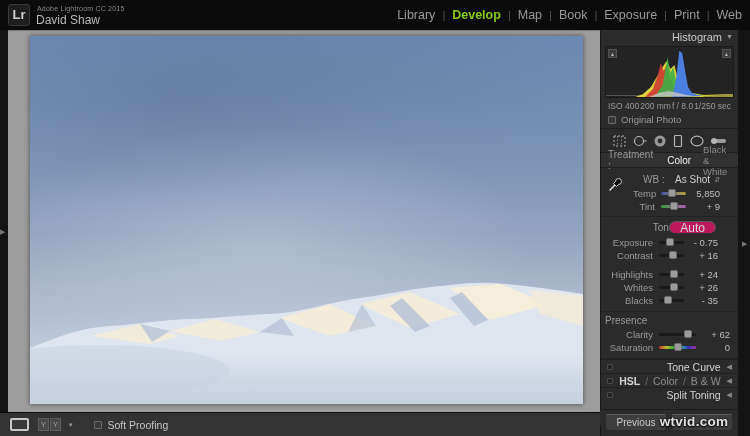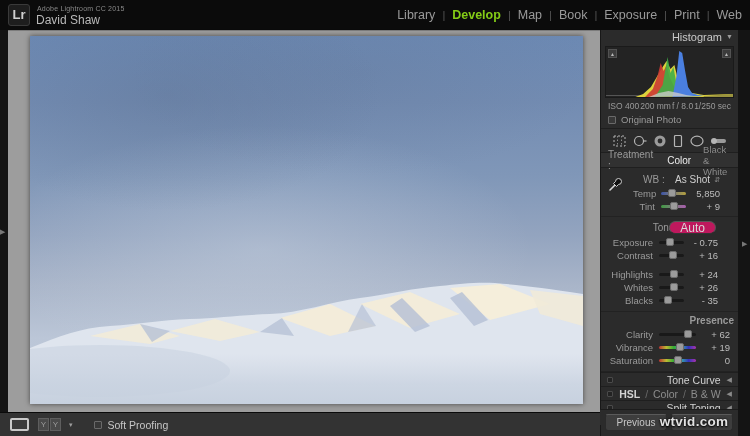--- a/index.html
+++ b/index.html
@@ -78,21 +78,21 @@
            border-radius:2px; transform:translateX(-50%); }
   .sval { width:34px; text-align:right; font-size:9.5px; color:#bdbdbd; white-space:nowrap; }
 
   .tone-block { position:relative; padding:3px 16px 4px 4px; border-bottom:1px solid #222; }
   .tone-hd { position:relative; height:16px; line-height:16px; text-align:center; color:#9a9a9a; }
   .auto-btn { position:absolute; right:6px; top:1px; background:#be185d; border:1px solid #565656;
               border-bottom-color:#333; border-radius:8px; color:#d8d8d8; font-size:12px;
               padding:0 10px; height:13px; line-height:12px; }
   .gap6 { height:6px; }
   .pres-block { padding:2px 4px 4px 4px; border-bottom:1px solid #222; }
-  .pres-hd { height:14px; line-height:14px; text-align:right; color:#9a9a9a;font-weight:bold; }
+  .pres-hd { height:14px; line-height:14px; text-align:left; color:#9a9a9a; }
 
   .cpanel { position:relative; display:flex; align-items:center; height:14px; border-top:1px solid #1f1f1f;
             padding:0 6px; }
   .ctoggle { width:6px; height:6px; background:#232323; border:1px solid #4a4a4a; border-radius:1px; }
   .ctitle { flex:1; text-align:right; color:#d2d2d2; font-size:10.5px; padding-right:6px; }
   .ctri { font-size:7px; color:#8a8a8a; }
   .hsl-parts { flex:1; text-align:right; padding-right:6px; font-size:10.5px; }
   .hsl-main { color:#d2d2d2; font-weight:bold; }
   .hsl-sep { color:#6a6a6a; margin:0 2px; }
   .hsl-dim { color:#8d8d8d; }
@@ -328,27 +328,20 @@
     <div class="pres-block">
       <div class="pres-hd">Presence</div>
       <div class="srow">
         <span class="slab">Clarity</span>
         <span class="strk">
             <span class="sknob" style="left:78%"></span>
           </span>
         <span class="sval">+ 62</span>
       </div>
       <div class="srow">
-        <span class="slab">Vibrance</span>
-        <span class="strk rainbow">
-            <span class="sknob" style="left:57%"></span>
-          </span>
-        <span class="sval">+ 19</span>
-      </div>
-      <div class="srow">
         <span class="slab">Saturation</span>
         <span class="strk rainbow">
             <span class="sknob" style="left:50%"></span>
           </span>
         <span class="sval">0</span>
       </div>
     </div>
 
     <div class="cpanel">
       <span class="ctoggle"></span>

